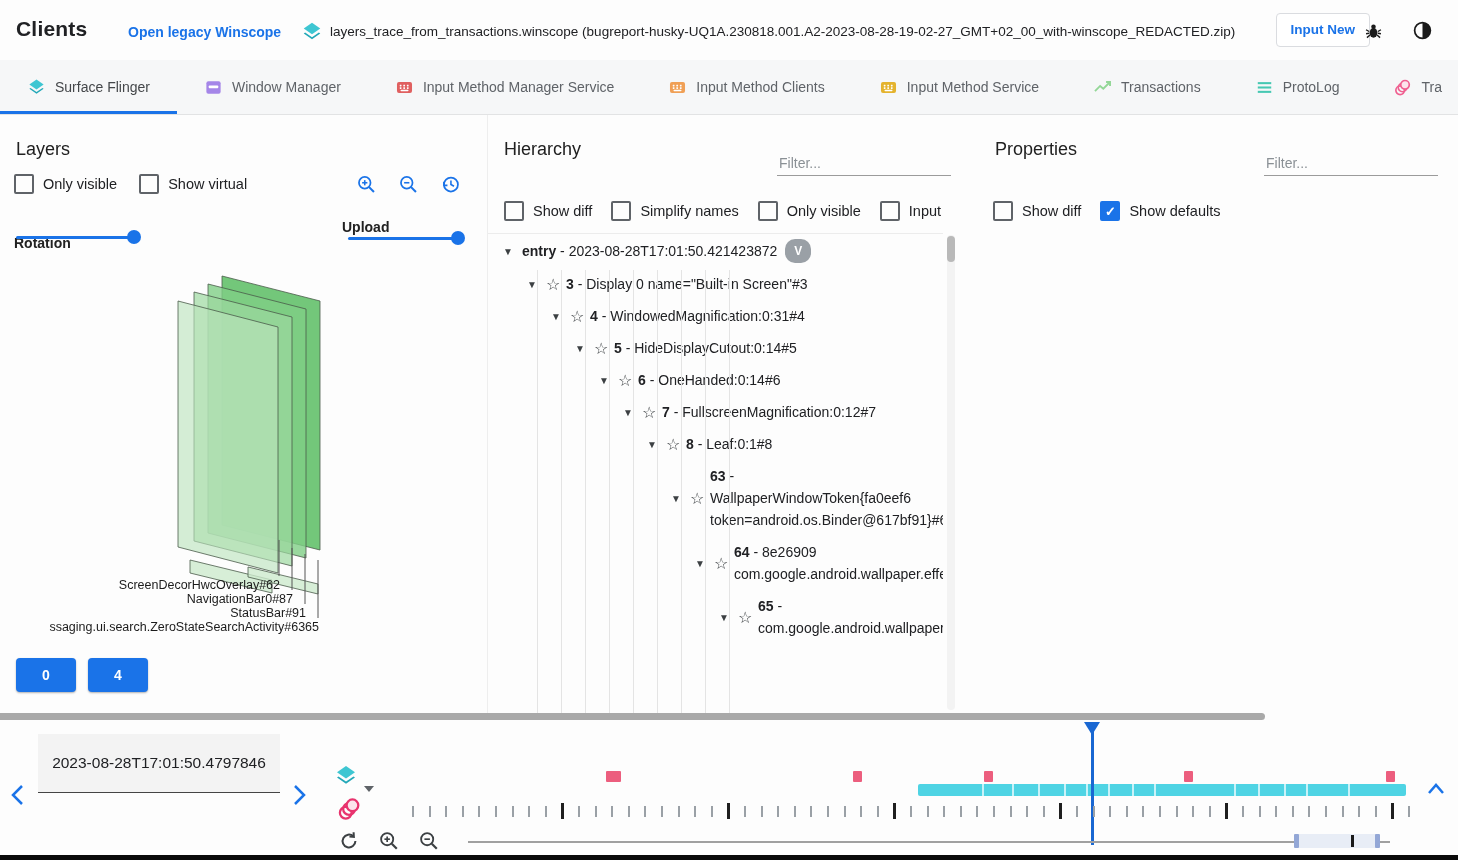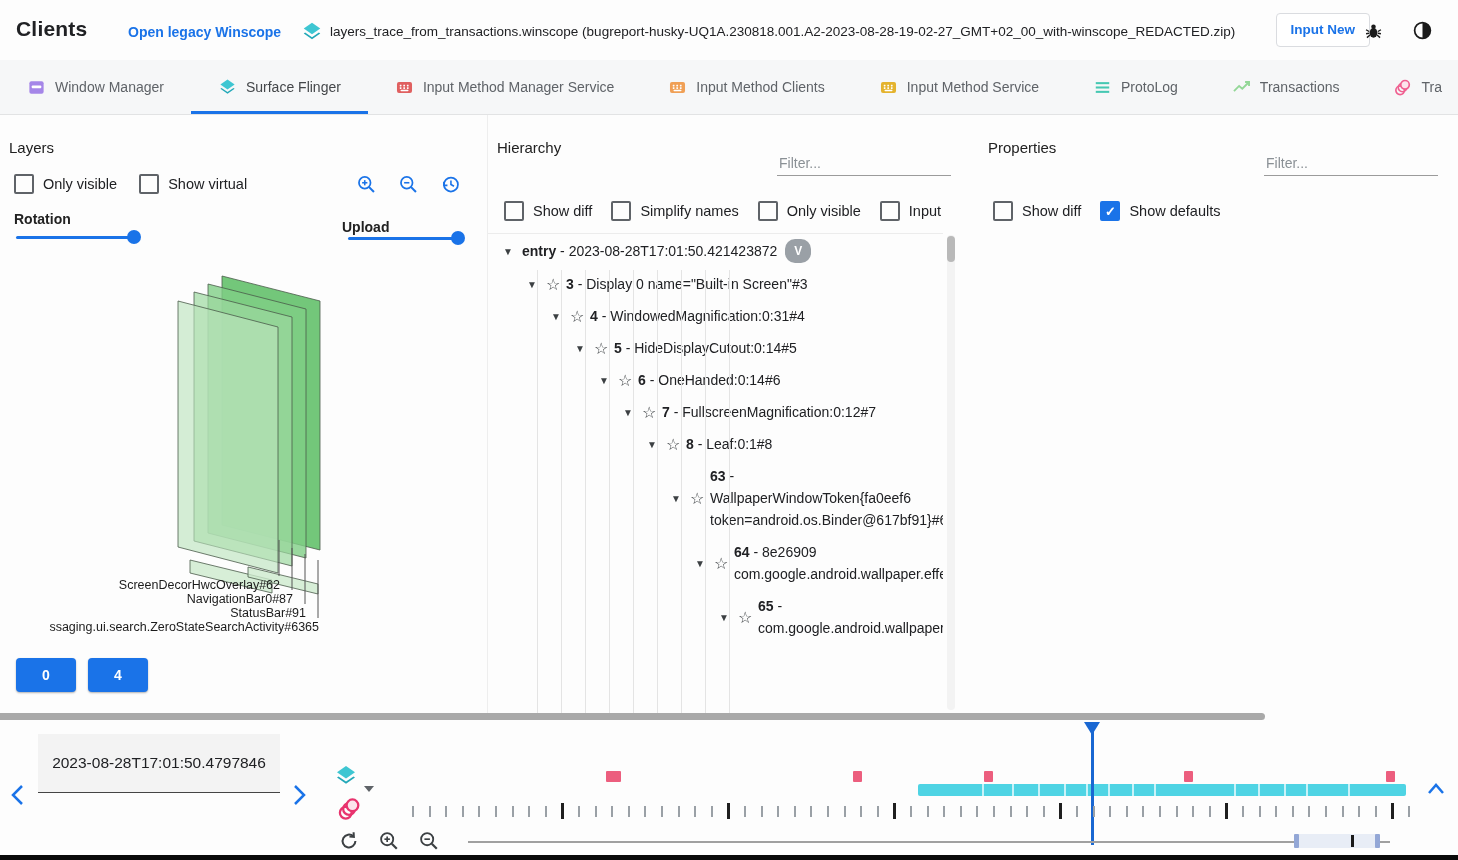--- a/index.html
+++ b/index.html
@@ -22,21 +22,21 @@
 
   
   #tabbar{position:absolute;left:0;top:60px;width:1458px;height:54px;background:#f6f7f8;
           border-bottom:1px solid #e2e3e4;display:flex;align-items:stretch;overflow:hidden;}
   .tab{position:relative;display:flex;align-items:center;gap:9px;padding:0 27px;white-space:nowrap;cursor:pointer;}
   .tab .tab-label{font-size:14px;font-weight:500;color:#5f6368;}
   .tab.active .tab-label{color:#44474a;}
   .tab.active::after{content:'';position:absolute;left:0;right:0;bottom:0;height:3px;background:#1a73e8;}
 
   
-  .panel-title{position:absolute;left:9px;top:24px;font-size:15px;font-weight:500;color:#212121;}
+  .panel-title{position:absolute;left:16px;top:24px;font-size:18px;font-weight:500;color:#212121;}
   #layers-panel{position:absolute;left:0;top:115px;width:487px;height:598px;background:#fdfdfd;}
   #hierarchy-panel{position:absolute;left:487px;top:115px;width:491px;height:598px;background:#fdfdfd;
                    border-left:1px solid #eeeeee;border-right:1px solid #eeeeee;}
   #properties-panel{position:absolute;left:979px;top:115px;width:479px;height:598px;background:#fdfdfd;}
 
   .cb{display:flex;align-items:center;gap:9px;cursor:pointer;}
   .cb .box{width:16px;height:16px;border:2px solid #5f6368;border-radius:2px;background:#fdfdfd;flex:0 0 auto;
            display:flex;align-items:center;justify-content:center;}
   .cb.checked .box{background:#1a73e8;border-color:#1a73e8;color:#fff;font-size:13px;font-weight:700;line-height:1;}
   .cb .cb-label{font-size:14.5px;color:#202124;}
@@ -114,37 +114,37 @@
           <path d="M7.5 13.5 a4.5 5.5 0 1 0 9 0 a4.5 5.5 0 1 0 -9 0" fill="#1b1b1b"></path>
           <path d="M3.5 10 L7 12 M3.5 14.5 L7 14 M4.5 19 L8 16 M20.5 10 L17 12 M20.5 14.5 L17 14 M19.5 19 L16 16" fill="none" stroke="#1b1b1b" stroke-width="1.6"></path>
         </svg></span>
     <span id="contrast-icon"><svg width="21" height="21" viewBox="0 0 24 24">
           <circle cx="12" cy="12" r="9" fill="none" stroke="#1b1b1b" stroke-width="2"></circle>
           <path d="M12 3 a9 9 0 0 1 0 18 Z" fill="#1b1b1b"></path>
         </svg></span>
   </div>
 
   <div id="tabbar">
+      <div class="tab active">
+        <span style="display: flex;">
+          <svg width="19" height="19" viewBox="0 0 24 24">
+            <path d="M12 2 L21 8.2 L12 14.4 L3 8.2 Z" fill="#3ec6d2"></path>
+            <path d="M4.5 12.5 L12 17.6 L19.5 12.5 L21 13.6 L12 19.8 L3 13.6 Z" fill="#23a8b8"></path>
+          </svg>
+        </span>
+        <span class="tab-label">Surface Flinger</span>
+      </div>
       <div class="tab">
         <span style="display: flex;">
           <svg width="19" height="19" viewBox="0 0 24 24">
             <rect x="3" y="4" width="18" height="16" rx="2.5" fill="#a586e8"></rect>
             <rect x="6" y="9.5" width="12" height="3.6" rx="1" fill="#ffffff"></rect>
           </svg>
         </span>
         <span class="tab-label">Window Manager</span>
-      </div>
-      <div class="tab active">
-        <span style="display: flex;">
-          <svg width="19" height="19" viewBox="0 0 24 24">
-            <path d="M12 2 L21 8.2 L12 14.4 L3 8.2 Z" fill="#3ec6d2"></path>
-            <path d="M4.5 12.5 L12 17.6 L19.5 12.5 L21 13.6 L12 19.8 L3 13.6 Z" fill="#23a8b8"></path>
-          </svg>
-        </span>
-        <span class="tab-label">Surface Flinger</span>
       </div>
       <div class="tab">
         <span style="display: flex;">
           <svg width="19" height="19" viewBox="0 0 24 24">
             <rect x="2.5" y="5" width="19" height="14" rx="2.5" fill="#e06060"></rect>
             <rect x="6" y="8.4" width="2.2" height="2.2" rx="0.5" fill="#ffffff"></rect>
             <rect x="10.5" y="8.4" width="2.2" height="2.2" rx="0.5" fill="#ffffff"></rect>
             <rect x="15" y="8.4" width="2.2" height="2.2" rx="0.5" fill="#ffffff"></rect>
             <rect x="6" y="11.6" width="2.2" height="2.2" rx="0.5" fill="#ffffff"></rect>
             <rect x="10.5" y="11.6" width="2.2" height="2.2" rx="0.5" fill="#ffffff"></rect>
@@ -180,35 +180,35 @@
             <rect x="10.5" y="11.6" width="2.2" height="2.2" rx="0.5" fill="#ffffff"></rect>
             <rect x="15" y="11.6" width="2.2" height="2.2" rx="0.5" fill="#ffffff"></rect>
             <rect x="7" y="14.8" width="10" height="1.9" rx="0.8" fill="#ffffff"></rect>
           </svg>
         </span>
         <span class="tab-label">Input Method Service</span>
       </div>
       <div class="tab">
         <span style="display: flex;">
           <svg width="19" height="19" viewBox="0 0 24 24">
+            <path d="M2.5 16.5 L9 10 L13 13.4 L21.5 5" fill="none" stroke="#93d797" stroke-width="2.4"></path>
+            <path d="M16.5 5 L21.5 5 L21.5 10" fill="none" stroke="#93d797" stroke-width="2.4"></path>
+          </svg>
+        </span>
+        <span class="tab-label">Transactions</span>
+      </div>
+      <div class="tab">
+        <span style="display: flex;">
+          <svg width="19" height="19" viewBox="0 0 24 24">
             <path d="M3.5 6.5 H20.5" fill="none" stroke="#46c8b2" stroke-width="2.6"></path>
             <path d="M3.5 12 H20.5" fill="none" stroke="#46c8b2" stroke-width="2.6"></path>
             <path d="M3.5 17.5 H20.5" fill="none" stroke="#46c8b2" stroke-width="2.6"></path>
           </svg>
         </span>
         <span class="tab-label">ProtoLog</span>
-      </div>
-      <div class="tab">
-        <span style="display: flex;">
-          <svg width="19" height="19" viewBox="0 0 24 24">
-            <path d="M2.5 16.5 L9 10 L13 13.4 L21.5 5" fill="none" stroke="#93d797" stroke-width="2.4"></path>
-            <path d="M16.5 5 L21.5 5 L21.5 10" fill="none" stroke="#93d797" stroke-width="2.4"></path>
-          </svg>
-        </span>
-        <span class="tab-label">Transactions</span>
       </div>
       <div class="tab">
         <span style="display: flex;">
           <svg width="19" height="19" viewBox="0 0 24 24">
             <circle cx="9" cy="15.5" r="5.4" fill="none" stroke="#ef5f90" stroke-width="2.1"></circle>
             <circle cx="12" cy="12" r="5.4" fill="none" stroke="#ef5f90" stroke-width="2.1"></circle>
             <circle cx="15.2" cy="8.6" r="5.4" fill="#fce4ec" stroke="#ef5f90" stroke-width="2.1"></circle>
           </svg>
         </span>
         <span class="tab-label">Tra</span>
@@ -238,21 +238,21 @@
             <circle cx="10" cy="10" r="6.6" fill="none" stroke="#1a73e8" stroke-width="2"></circle>
             <path d="M15 15 L20.5 20.5" fill="none" stroke="#1a73e8" stroke-width="2.4"></path>
             <path d="M7 10 H13" fill="none" stroke="#1a73e8" stroke-width="1.8"></path>
           </svg></span>
       <span class="licon" id="lz-hist"><svg width="21" height="21" viewBox="0 0 24 24">
             <circle cx="12.5" cy="12" r="8" fill="none" stroke="#1a73e8" stroke-width="2"></circle>
             <path d="M12.5 7.5 V12 L16 14" fill="none" stroke="#1a73e8" stroke-width="1.8"></path>
             <path d="M4.5 9 L4.5 13 L8.5 13" fill="none" stroke="#1a73e8" stroke-width="2"></path>
           </svg></span>
     </div>
-    <div class="slider-label" style="left:14px;top:96px;">Rotation</div>
+    <div class="slider-label" style="left:14px;top:120px;">Rotation</div>
     <div class="slider-track" style="left:16px;top:121px;width:118px;"></div>
     <div class="slider-thumb" style="left:127px;top:115px;"></div>
     <div class="slider-label" style="left:342px;top:104px;">Upload</div>
     <div class="slider-track" style="left:348px;top:122px;width:110px;"></div>
     <div class="slider-thumb" style="left:451px;top:116px;"></div>
     <svg id="rects-svg" width="487" height="598" viewBox="0 115 487 598">
         <polygon points="222,276 320,301 320,550 222,525" fill="#6cc473" fill-opacity="0.95" stroke="#4a5a4a" stroke-width="0.8"></polygon>
         <polygon points="208,284 306,309 306,558 208,533" fill="#7fce86" fill-opacity="0.8" stroke="#4a5a4a" stroke-width="0.8"></polygon>
         <polygon points="194,292 292,317 292,566 194,541" fill="#9cd8a0" fill-opacity="0.7" stroke="#4a5a4a" stroke-width="0.8"></polygon>
         <polygon points="178,301 278,327 278,573 178,547" fill="#bce4bd" fill-opacity="0.62" stroke="#4a5a4a" stroke-width="0.8"></polygon>

